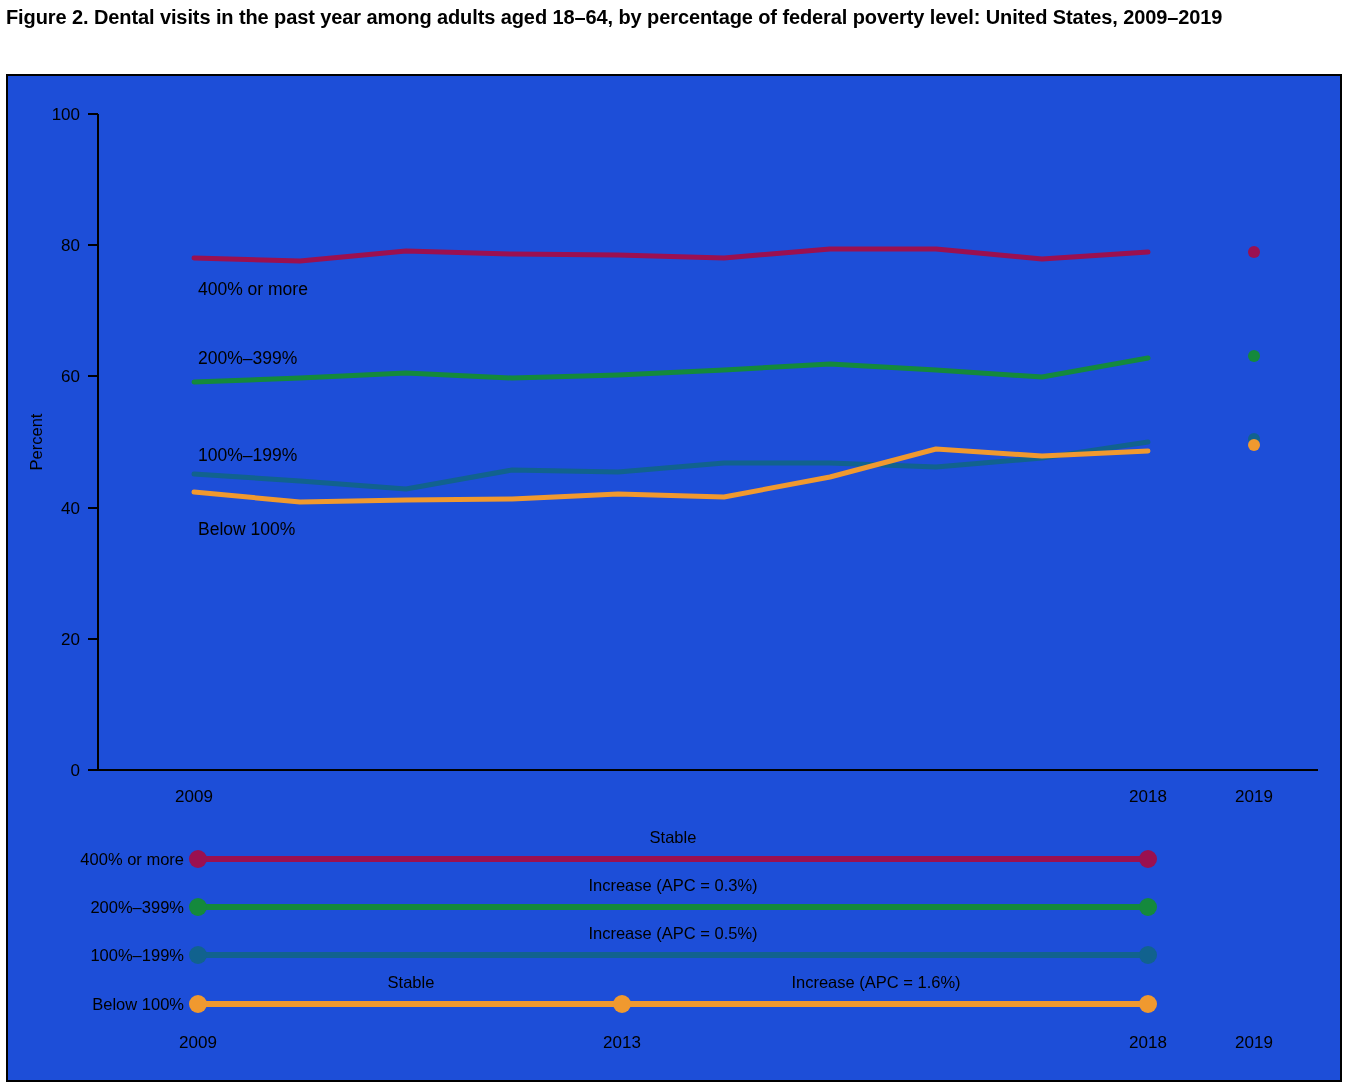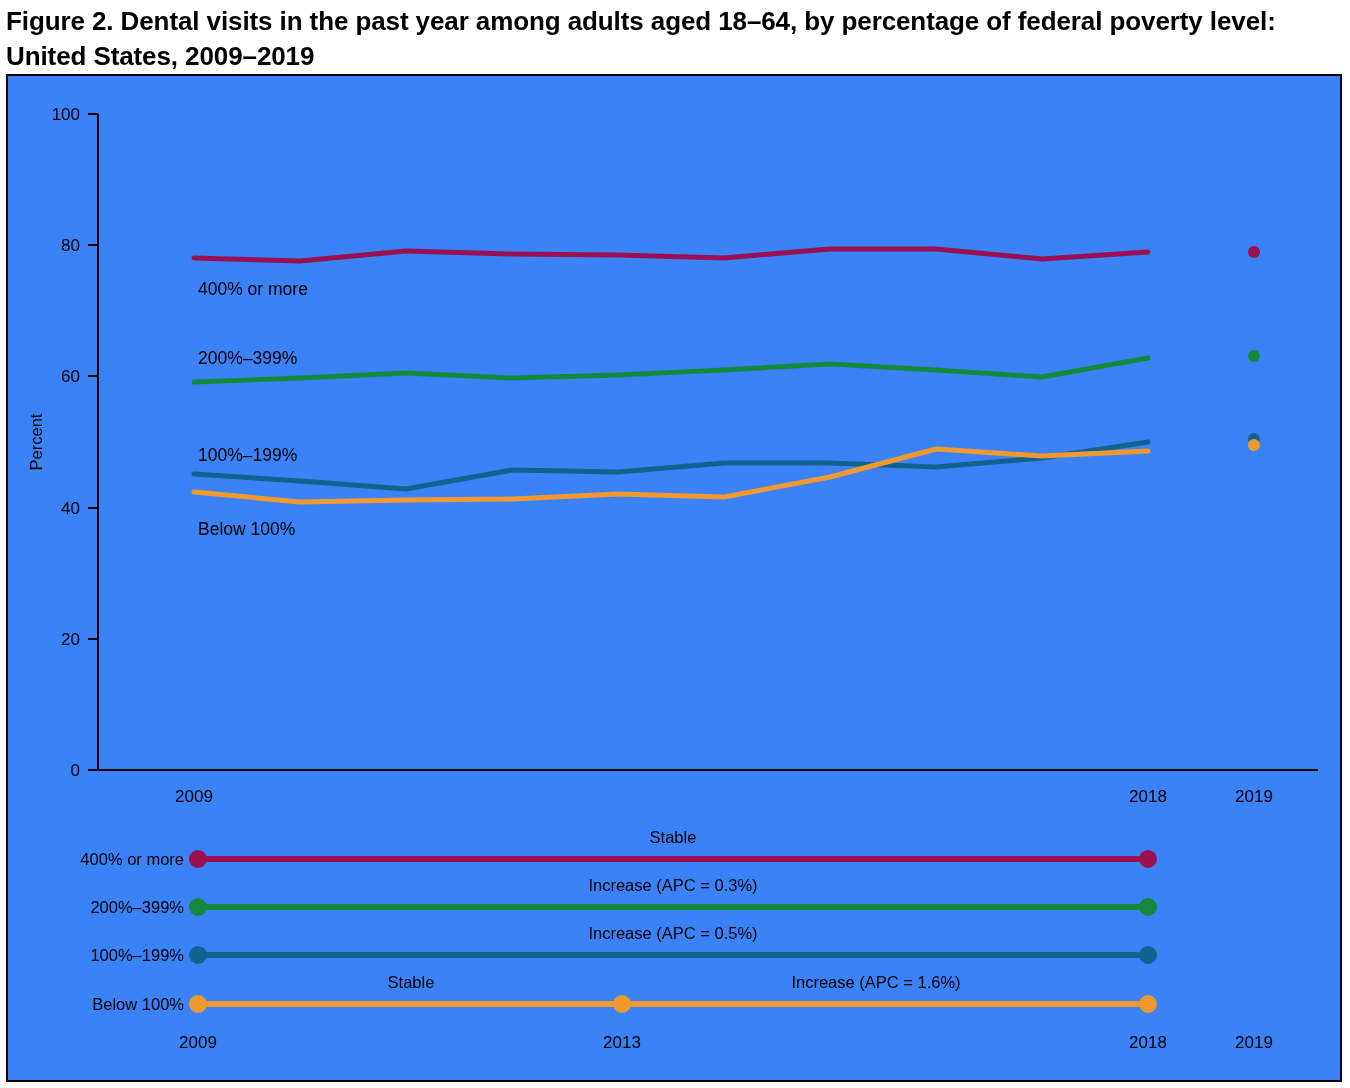--- a/index.html
+++ b/index.html
@@ -13,34 +13,34 @@
     font-family: "Liberation Sans", sans-serif;
     color: #000000;
     position: relative;
     overflow: hidden;
   }
   #figure-title {
     position: absolute;
     left: 6px;
     top: 4px;
     width: 1330px;
-    font-size: 26px;
+    font-size: 20px;
     font-weight: bold;
     line-height: 1.33;
     letter-spacing: -0.1px;
   }
   #chart-frame {
     position: absolute;
     left: 6px;
     top: 74px;
     width: 1336px;
     height: 1008px;
     border: 2px solid #000000;
     box-sizing: border-box;
-    background: #3b82f6;
+    background: #1d4ed8;
   }
   .svg-layer {
     position: absolute;
     left: 0;
     top: 0;
   }
   .axis-label-text {
     font-size: 17px;
     fill: #000000;
   }

